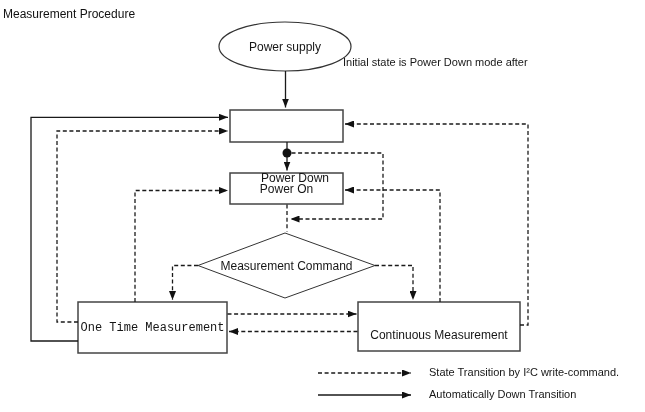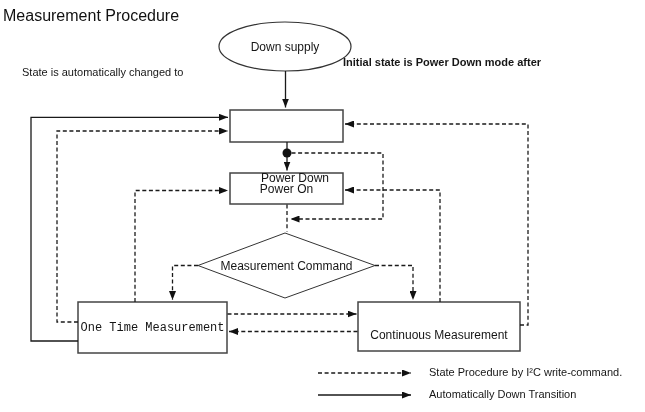--- a/index.html
+++ b/index.html
@@ -19,33 +19,33 @@
     color: #161616;
     display: flex;
     align-items: center;
     justify-content: center;
     text-align: center;
     white-space: nowrap;
   }
   .page-title {
     position: absolute;
     left: 3px; top: 7px;
-    font-size: 16px;
+    font-size: 12px;
     color: #111;
     white-space: nowrap;
   }
   .annotation {
     position: absolute;
     font-size: 11px;
     line-height: 17px;
     color: #161616;
     white-space: nowrap;
   }
   .annotation-left { left: 22px; top: 64px; }
-  .annotation-right { left: 343px; top: 54px; font-weight: bold; }
+  .annotation-right { left: 343px; top: 54px; }
   .legend-label {
     position: absolute;
     left: 429px;
     font-size: 11px;
     color: #161616;
     white-space: nowrap;
   }
   .legend-label.dashed-row { top: 366px; }
   .legend-label.solid-row  { top: 388px; }
 </style>
@@ -85,30 +85,29 @@
       <path d="M357.5,331.5 H229" marker-end="url(#ah)"></path>
       <path d="M440,302 V190 H345" marker-end="url(#ah)"></path>
       <path d="M520,325 H528 V124 H345" marker-end="url(#ah)"></path>
       <path d="M318,373 H411" marker-end="url(#ah)"></path>
     </g>
     <path d="M318,395 H411" fill="none" stroke="#1a1a1a" stroke-width="1.3" marker-end="url(#ah)"></path>
   </svg>
 
   <div class="page-title">Measurement Procedure</div>
 
-  <div class="label" style="left:219px; top:22px; width:132px; height:49px;">Down supply</div>
+  <div class="label" style="left:219px; top:22px; width:132px; height:49px;">Power supply</div>
   <div class="label" style="left:230px; top:122px; width:130px; height:32px;margin-top:40px;">Power Down</div>
   <div class="label" style="left:198px; top:233px; width:177px; height:65px;">Measurement Command</div>
   <div class="label" style="left:230px; top:173px; width:113px; height:31px;">Power On</div>
   <div class="label" style="left:78px; top:302px; width:149px; height:51px;font-family:Liberation Mono, monospace;">One Time Measurement</div>
   <div class="label" style="left:358px; top:302px; width:162px; height:65px;">Continuous Measurement</div>
 
   <div class="annotation annotation-left">
-    <div>State is automatically changed to</div>
   </div>
   <div class="annotation annotation-right">
     <div>Initial state is Power Down mode after</div>
   </div>
 
-  <div class="legend-label dashed-row">State Procedure by I²C write-command.</div>
+  <div class="legend-label dashed-row">State Transition by I²C write-command.</div>
   <div class="legend-label solid-row">Automatically Down Transition</div>
 
 </div>
 
 </body></html>

